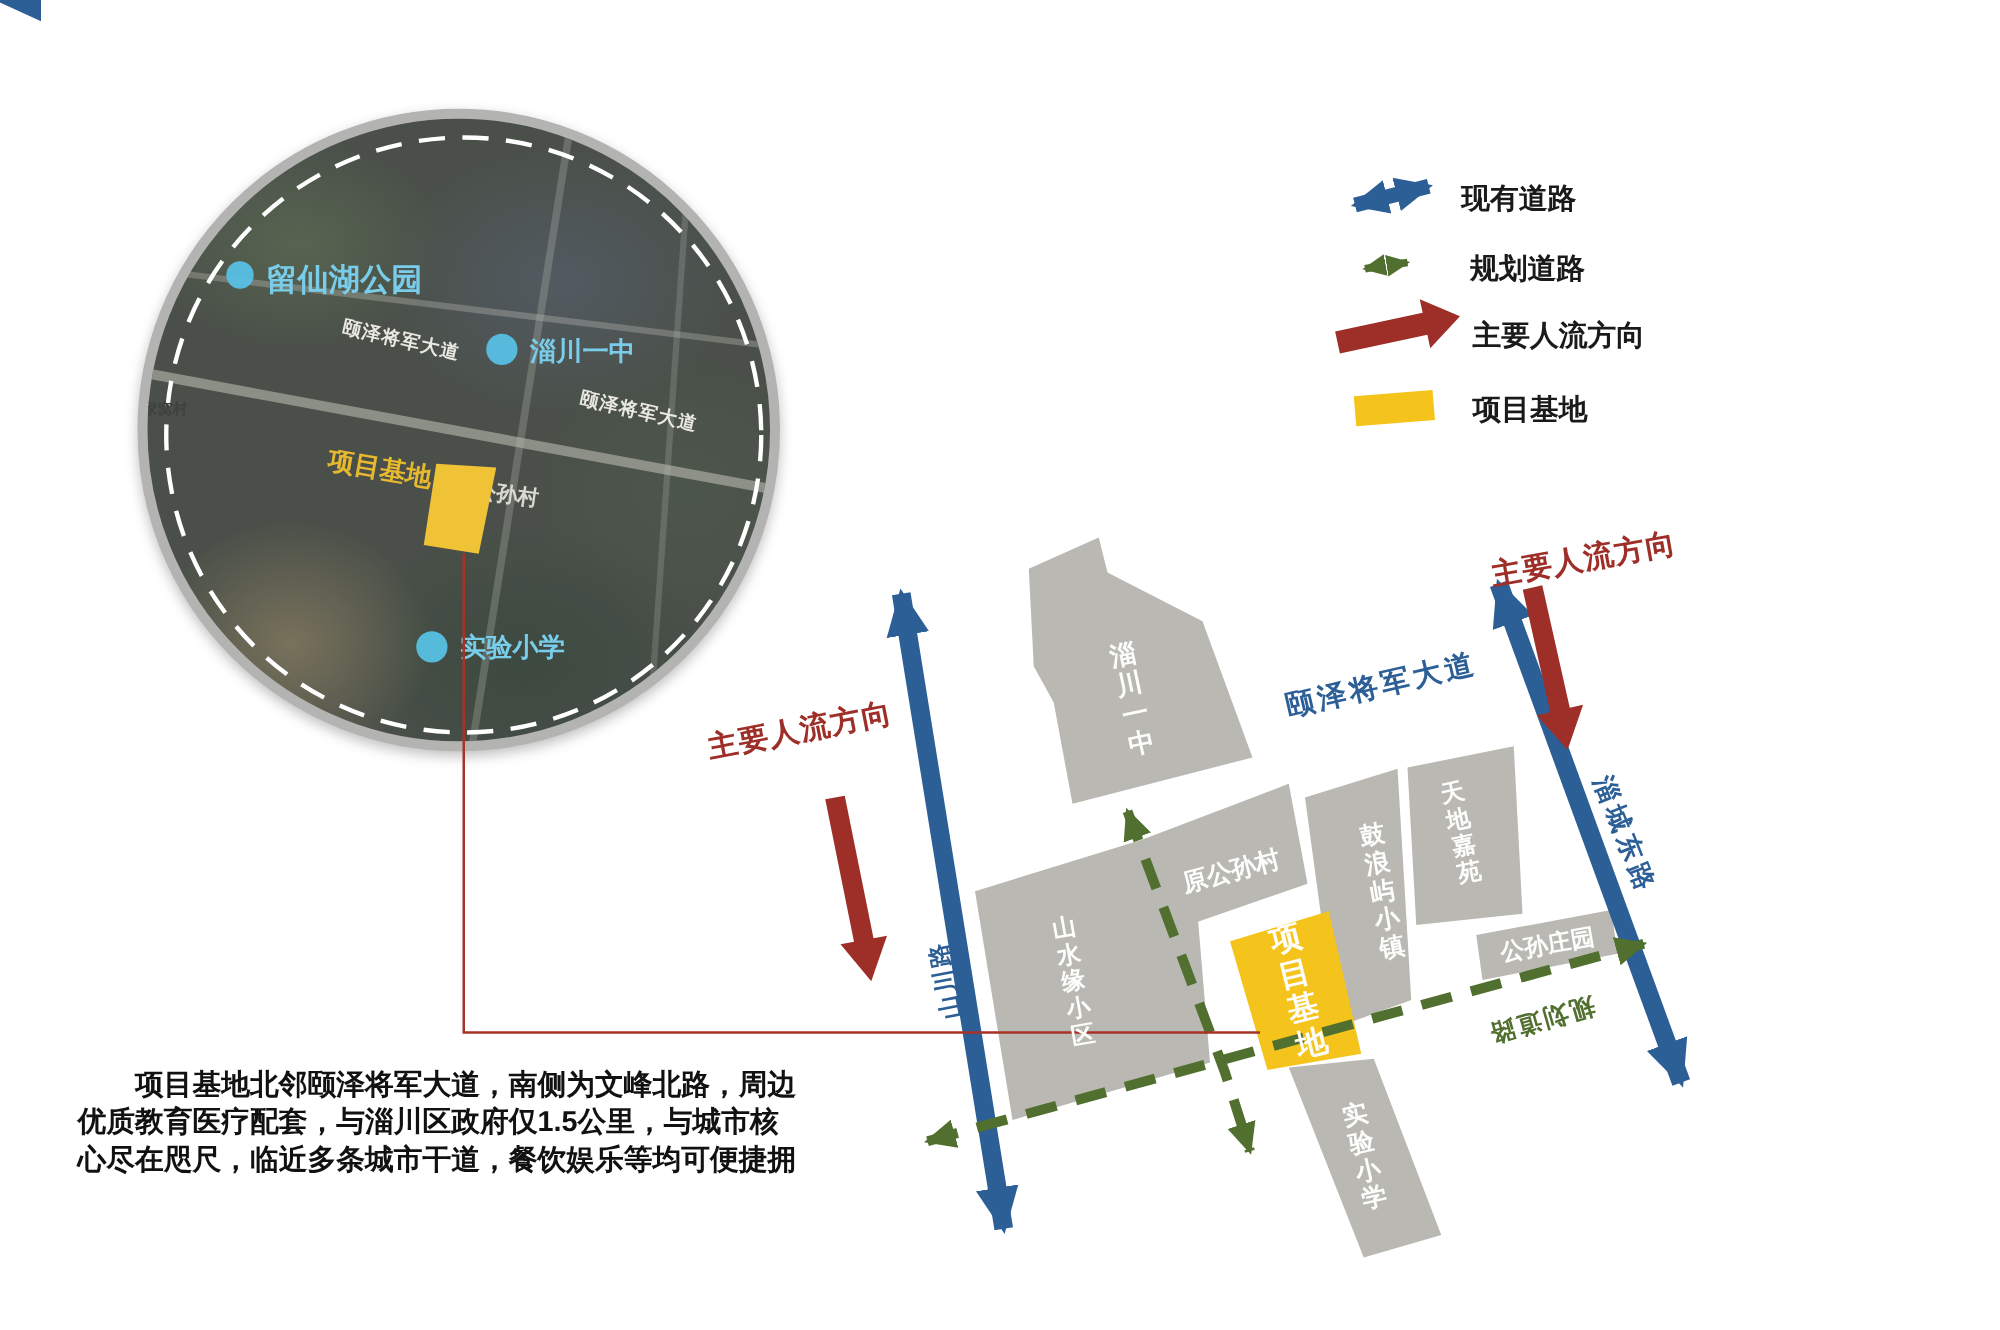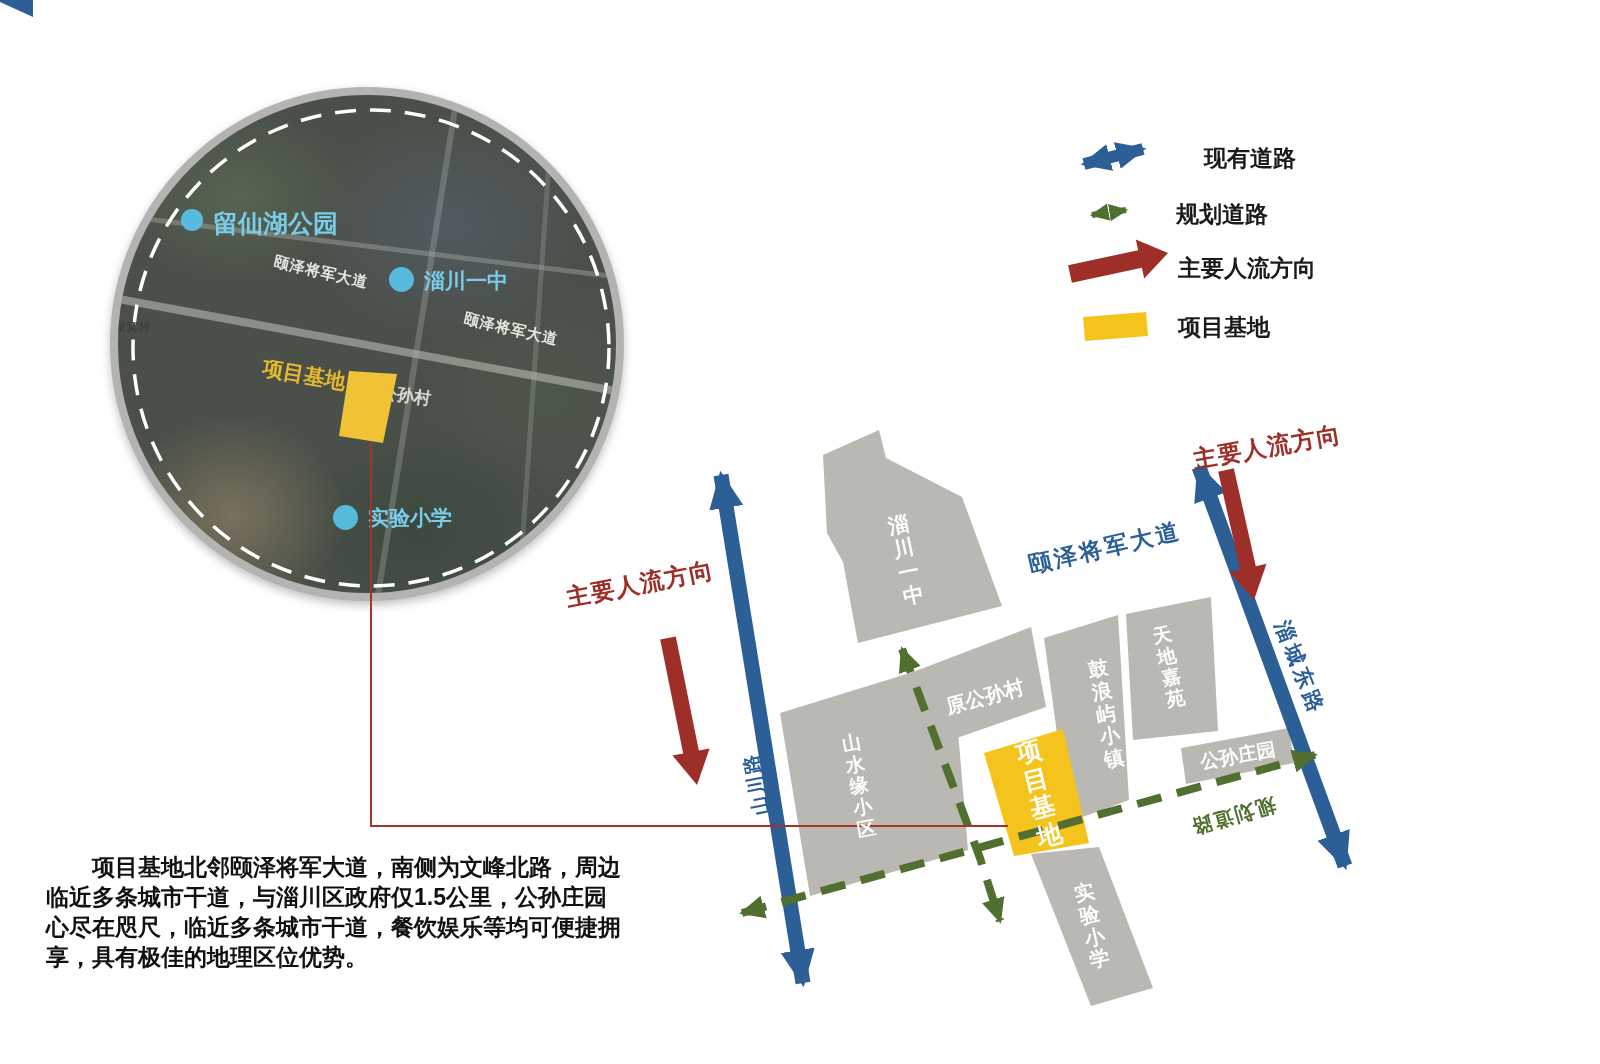--- a/index.html
+++ b/index.html
@@ -28,21 +28,21 @@
       text-align:center;transform:translate(-50%,-50%) rotate(var(--r,0deg));z-index:10;}
   .white{color:#fdfdfb;}
   .blue{color:#2d5f97;}
   .green{color:#51702f;}
   .red{color:#9e2f28;}
 
   
   .legend-label{position:absolute;font-weight:bold;color:#1a1a1a;font-size:23px;white-space:nowrap;z-index:10;}
 
   
-  #desc{position:absolute;left:46px;top:852px;width:630px;font-size:23px;font-weight:bold;
+  #desc{position:absolute;left:62px;top:852px;width:630px;font-size:23px;font-weight:bold;
     color:#111;line-height:30px;z-index:10;}
 
   #map-svg{position:absolute;left:0;top:0;z-index:5;pointer-events:none;}
 </style>
 </head>
 <body>
 
 <div id="stage">
 
   <div id="sat">
@@ -118,21 +118,21 @@
         <line x1="1113" y1="212" x2="1126" y2="210" marker-end="url(#mg)"></line>
       </g>
       <polygon fill="#9e2f28" points="1068.1,265.2 1138.1,250.2 1135.8,239.4 1168,253 1144.2,278.6 1141.9,267.8 1071.9,282.8"></polygon>
       <polygon fill="#f5c41c" points="1083,317 1146,312 1148,336 1085,341"></polygon>
     </g>
 
     <polygon fill="#f0c236" points="349,371 397,374 383,443 339,436"></polygon>
     <polyline fill="none" stroke="#a83228" stroke-width="2" points="371,443 371,826 1008,826"></polyline>
   </svg>
 
-  <div class="legend-label" style="left:1204px;top:143px;">现有道路</div>
+  <div class="legend-label" style="left:1169px;top:143px;">现有道路</div>
   <div class="legend-label" style="left:1176px;top:199px;">规划道路</div>
   <div class="legend-label" style="left:1178px;top:253px;">主要人流方向</div>
   <div class="legend-label" style="left:1178px;top:312px;">项目基地</div>
 
   <div class="hl blue" style="left:1105px;top:548px;--r:-13deg;font-size:23px;letter-spacing:3px;">颐泽将军大道</div>
   <div class="hl blue" style="left:1300px;top:668px;--r:68deg;font-size:21px;letter-spacing:4px;">淄城东路</div>
   <div class="hl blue" style="left:756px;top:784px;--r:-101deg;font-size:19px;letter-spacing:2px;">山川路</div>
   <div class="hl green" style="left:1233px;top:816px;--r:164deg;font-size:20px;letter-spacing:2px;">规划道路</div>
 
   <div class="hl red" style="left:640px;top:584px;--r:-11deg;font-size:24px;letter-spacing:1px;">主要人流方向</div>
@@ -142,18 +142,17 @@
   <div class="hl white" style="left:985px;top:697px;--r:-15deg;font-size:20px;">原公孙村</div>
   <div class="vt white" style="left:1106px;top:714px;--r:-10deg;font-size:20px;">鼓浪屿小镇</div>
   <div class="vt white" style="left:1169px;top:667px;--r:-12deg;font-size:19px;">天地嘉苑</div>
   <div class="hl white" style="left:1238px;top:756px;--r:-10deg;font-size:19px;">公孙庄园</div>
   <div class="vt white" style="left:859px;top:786px;--r:-10deg;font-size:19px;">山水缘小区</div>
   <div class="vt white" style="left:1092px;top:926px;--r:-13deg;font-size:20px;">实验小学</div>
   <div class="vt white" style="left:1039px;top:793px;--r:-14deg;font-size:25px;">项目基地</div>
 
   <div id="desc">
     <div>　　项目基地北邻颐泽将军大道，南侧为文峰北路，周边</div>
-    <div>临近多条城市干道，与淄川区政府仅1.5公里，公孙庄园</div>
+    <div>优质教育医疗配套，与淄川区政府仅1.5公里，与城市核</div>
     <div>心尽在咫尺，临近多条城市干道，餐饮娱乐等均可便捷拥</div>
-    <div>享，具有极佳的地理区位优势。</div>
   </div>
 
 </div>
 
 </body></html>

